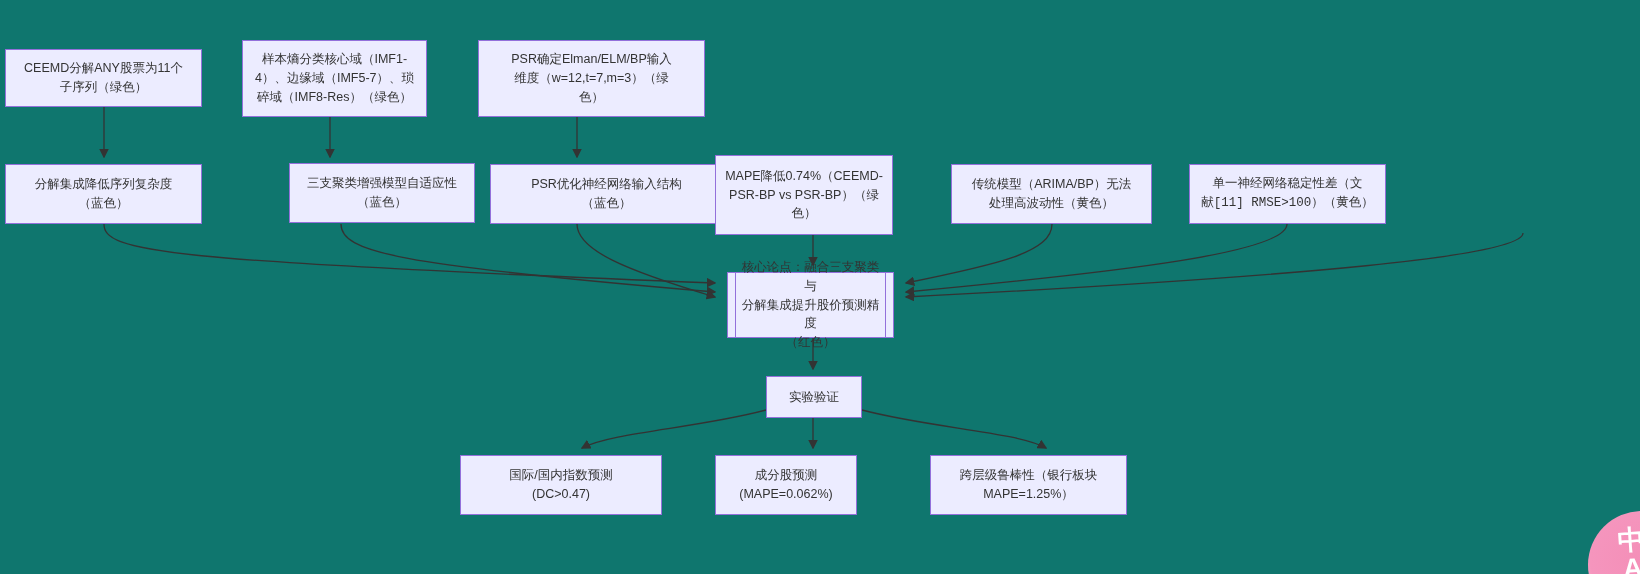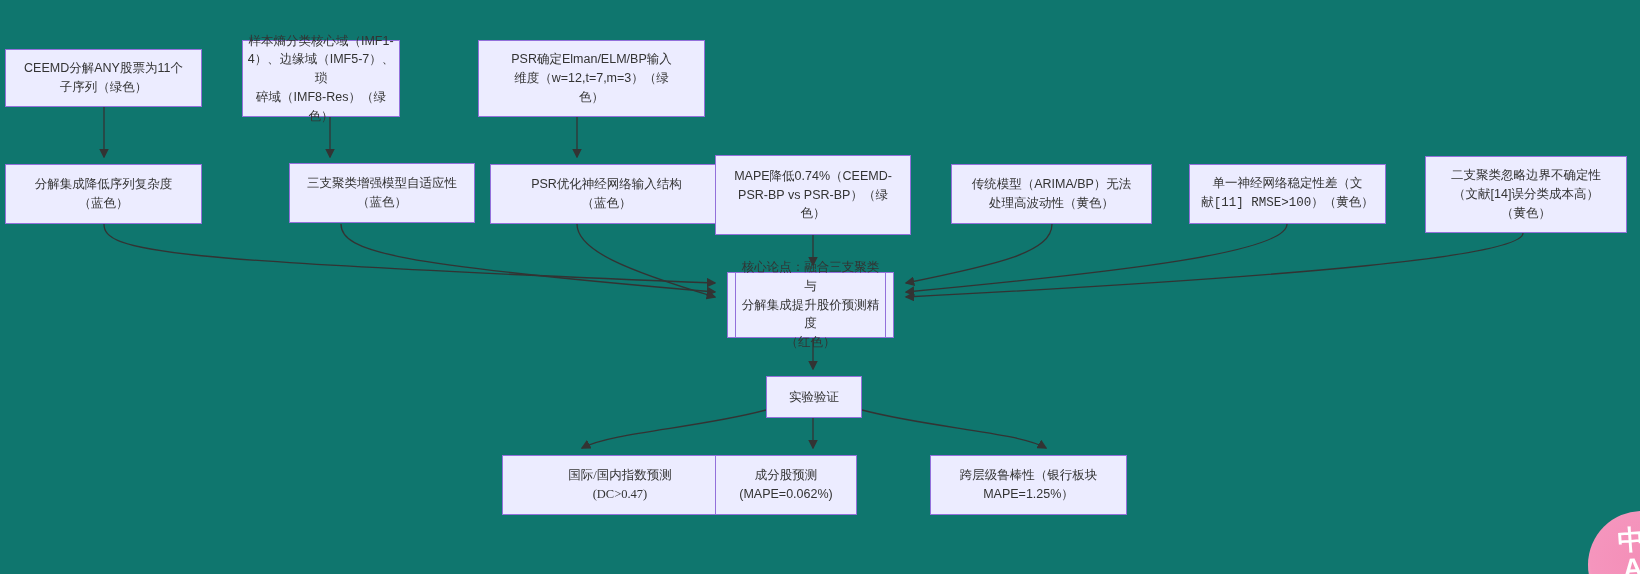--- a/index.html
+++ b/index.html
@@ -72,51 +72,48 @@
       <path d="M813,338 L813,369" marker-end="url(#arrow)"></path>
 
       <path d="M766,410 C700,428 612,432 582,448" marker-end="url(#arrow)"></path>
       <path d="M813,418 L813,448" marker-end="url(#arrow)"></path>
       <path d="M862,410 C930,428 1018,432 1046,448" marker-end="url(#arrow)"></path>
     </g>
   </svg>
 
   <div class="node" style="left:5px;top:49px;width:197px;height:58px;">CEEMD分解ANY股票为11个
 子序列（绿色）</div>
-  <div class="node" style="left:242px;top:40px;width:158px;height:77px;">样本熵分类核心域（IMF1-
+  <div class="node" style="left:242px;top:40px;width:185px;height:77px;">样本熵分类核心域（IMF1-
 4）、边缘域（IMF5-7）、琐
 碎域（IMF8-Res）（绿色）</div>
   <div class="node" style="left:478px;top:40px;width:227px;height:77px;">PSR确定Elman/ELM/BP输入
 维度（w=12,t=7,m=3）（绿
 色）</div>
 
   <div class="node" style="left:5px;top:164px;width:197px;height:60px;">分解集成降低序列复杂度
 （蓝色）</div>
   <div class="node" style="left:242px;top:163px;width:186px;height:60px;margin-left:47px;">三支聚类增强模型自适应性
 （蓝色）</div>
   <div class="node" style="left:490px;top:164px;width:233px;height:60px;">PSR优化神经网络输入结构
 （蓝色）</div>
-  <div class="node" style="left:715px;top:155px;width:196px;height:80px;">MAPE降低0.74%（CEEMD-
+  <div class="node" style="left:715px;top:155px;width:178px;height:80px;">MAPE降低0.74%（CEEMD-
 PSR-BP vs PSR-BP）（绿
 色）</div>
   <div class="node" style="left:951px;top:164px;width:201px;height:60px;">传统模型（ARIMA/BP）无法
 处理高波动性（黄色）</div>
   <div class="node" style="left:1189px;top:164px;width:197px;height:60px;font-family:Liberation Mono, monospace;">单一神经网络稳定性差（文
 献[11] RMSE&gt;100）（黄色）</div>
-  <div class="node" style="left:1425px;top:156px;width:202px;height:77px;">二支聚类忽略边界不确定性
-（文献[14]误分类成本高）
-（黄色）</div>
 
   <div class="node core" style="left:727px;top:272px;width:167px;height:66px;">核心论点：融合三支聚类与
 分解集成提升股价预测精度
 （红色）</div>
 
   <div class="node" style="left:766px;top:376px;width:96px;height:42px;">实验验证</div>
 
-  <div class="node" style="left:502px;top:455px;width:236px;height:60px;font-family:Liberation Serif, serif;">国际/国内指数预测
+  <div class="node" style="left:460px;top:455px;width:202px;height:60px;">国际/国内指数预测
 (DC&gt;0.47)</div>
   <div class="node" style="left:715px;top:455px;width:142px;height:60px;">成分股预测
 (MAPE=0.062%)</div>
   <div class="node" style="left:930px;top:455px;width:197px;height:60px;">跨层级鲁棒性（银行板块
 MAPE=1.25%）</div>
 
   <div id="translate-badge">
     <div class="glyphs"><span>中</span><br><span>A</span></div>
   </div>
 

